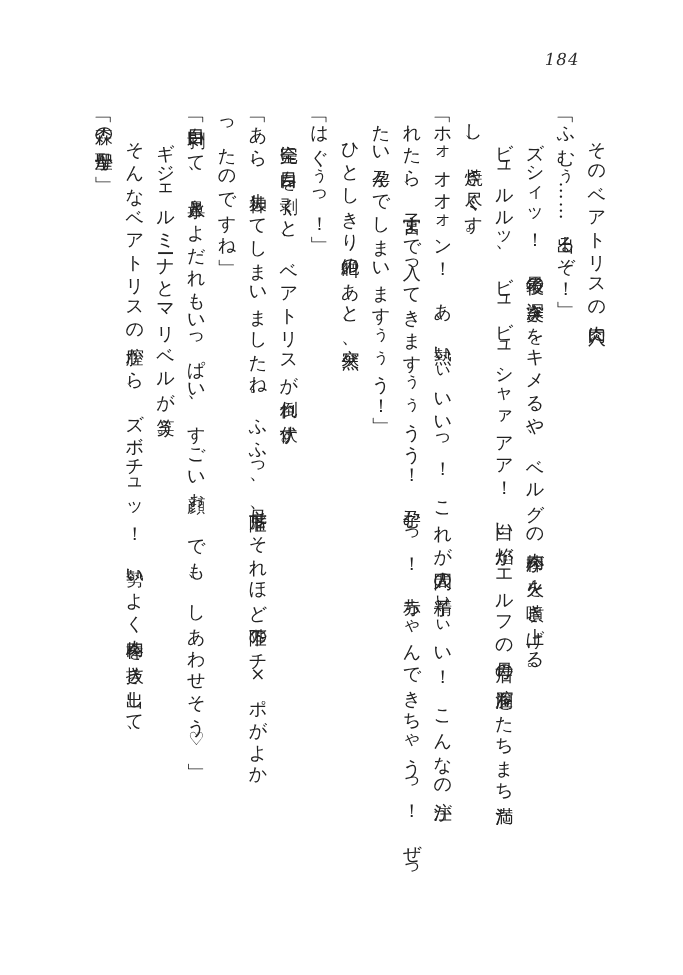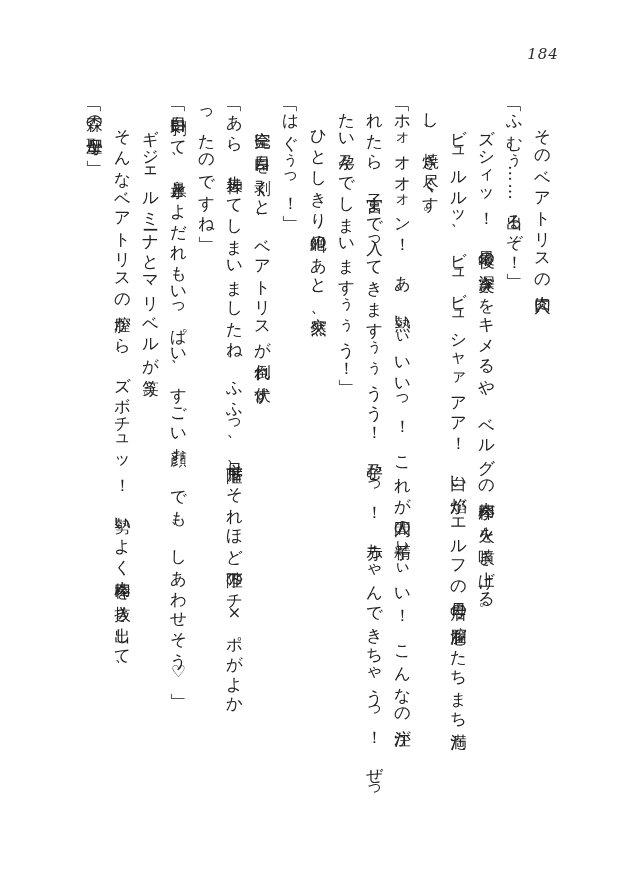--- a/index.html
+++ b/index.html
@@ -23,21 +23,20 @@
     position: absolute;
     top: 45px;
     left: 494px;
     width: 34px;
     text-align: center;
     font-family: "DejaVu Serif", "Liberation Serif", serif;
     font-style: italic;
     font-size: 15px;
     letter-spacing: 1px;
     color: #2b2b2b;
-    margin-left: 32px;
   }
   .text-body {
     position: absolute;
     top: 101px;
     left: 80px;
     width: 476px;
     height: 720px;
     writing-mode: vertical-rl;
     text-orientation: mixed;
     font-family: "DejaVu Serif", "Liberation Serif", serif;

